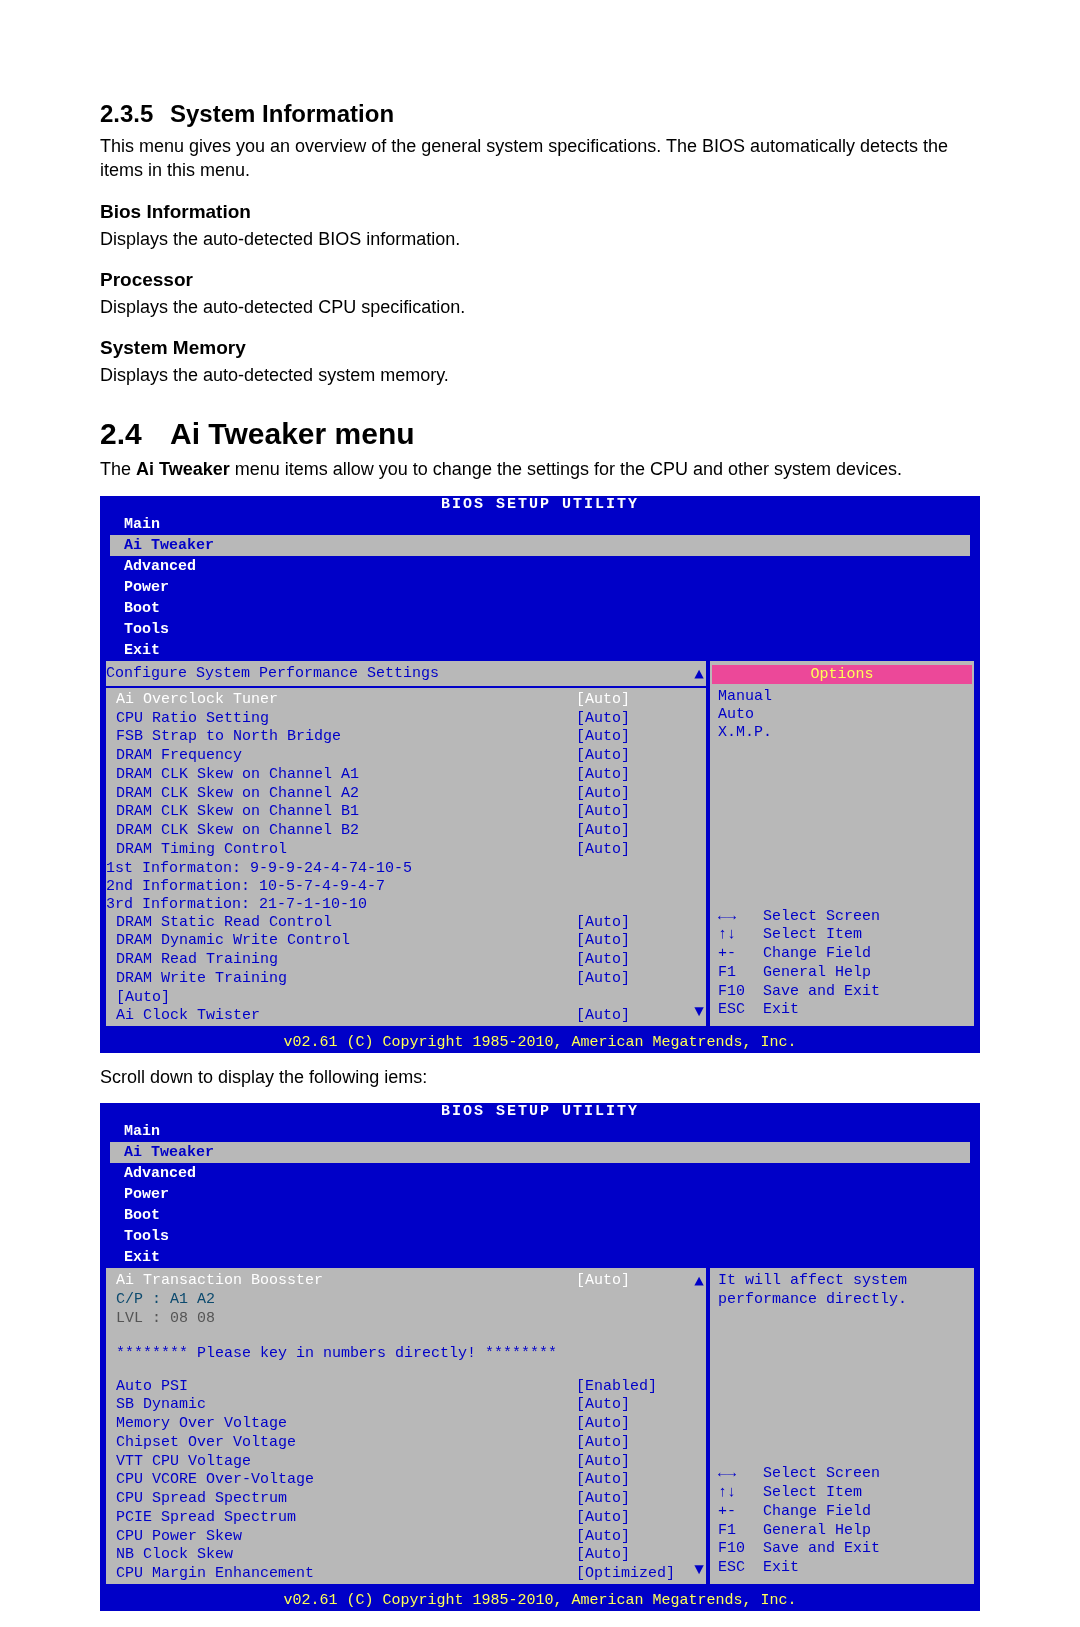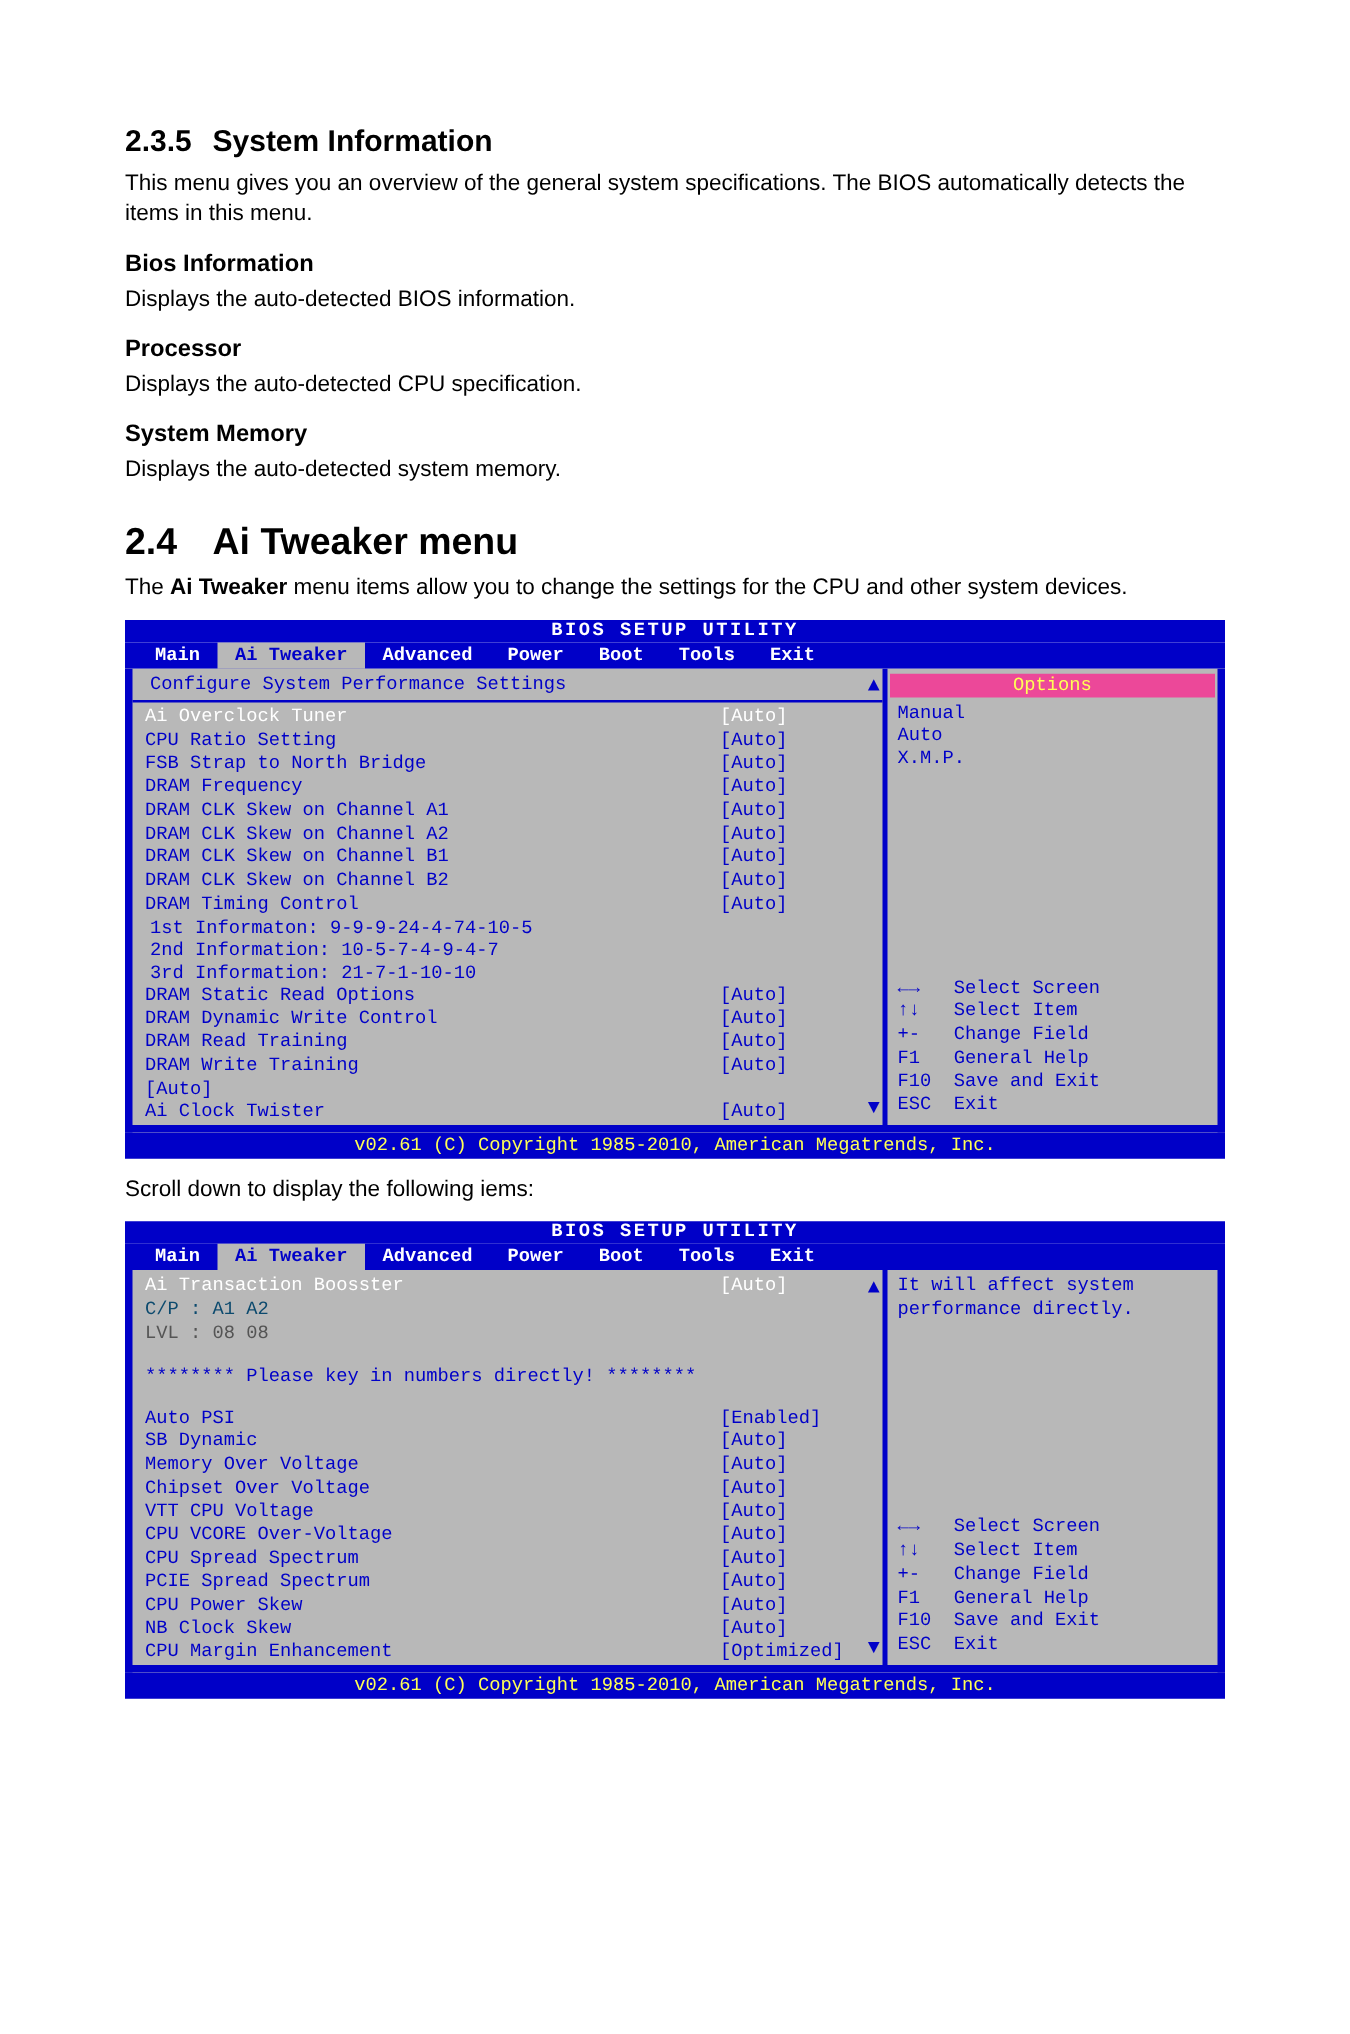--- a/index.html
+++ b/index.html
@@ -53,20 +53,21 @@
     font-weight: bold;
     letter-spacing: 2px;
     padding: 0;
     line-height: 1.2;
   }
   .bios .tabs {
     background: #0000c8;
     display: flex;
     padding: 0 10px;
     font-weight: bold;
+    flex-direction: column;
   }
   .bios .tab { padding: 2px 14px; color: #fff; }
   .bios .tab.active { background: #b8b8b8; color: #0000c8; }
   .bios .frame {
     display: flex;
     border: 6px solid #0000c8;
     border-top: 0;
     background: #b8b8b8;
     color: #0000c8;
     min-height: 260px;
@@ -97,21 +98,21 @@
   .bios .keys .sym { display: inline-block; width: 36px; }
   .bios .row {
     display: flex;
     padding: 0 10px;
     line-height: 1.25;
   }
   .bios .row .lbl { flex: 1; color: #0000c8; }
   .bios .row .val { width: 120px; color: #0000c8; }
   .bios .row.sel .lbl, .bios .row.sel .val { color: #ffffff; }
   .bios .row.dim .lbl, .bios .row.dim .val { color: #555; }
-  .bios .heading-row { color: #0000c8; padding: 0 14px; line-height: 1.2; }
+  .bios .heading-row { color: #0000c8; padding: 0 0; line-height: 1.2; }
   .bios .sep {
     border-top: 2px solid #0000c8;
     margin: 3px 0;
   }
   .bios .stars {
     color: #0000c8;
     padding: 2px 10px;
   }
   .bios .footer {
     background: #0000c8;
@@ -219,21 +220,21 @@
               <span class="val">[Auto]</span>
             </div>
           </div>
         <div id="bios1-info">
             <div class="heading-row">  1st Informaton: 9-9-9-24-4-74-10-5</div>
             <div class="heading-row">  2nd Information: 10-5-7-4-9-4-7</div>
             <div class="heading-row">  3rd Information: 21-7-1-10-10</div>
           </div>
         <div id="bios1-rows2">
             <div class="row">
-              <span class="lbl">DRAM Static Read Options</span>
+              <span class="lbl">DRAM Static Read Control</span>
               <span class="val">[Auto]</span>
             </div>
             <div class="row">
               <span class="lbl">DRAM Dynamic Write Control</span>
               <span class="val">[Auto]</span>
             </div>
             <div class="row">
               <span class="lbl">DRAM Read Training</span>
               <span class="val">[Auto]</span>
             </div>

